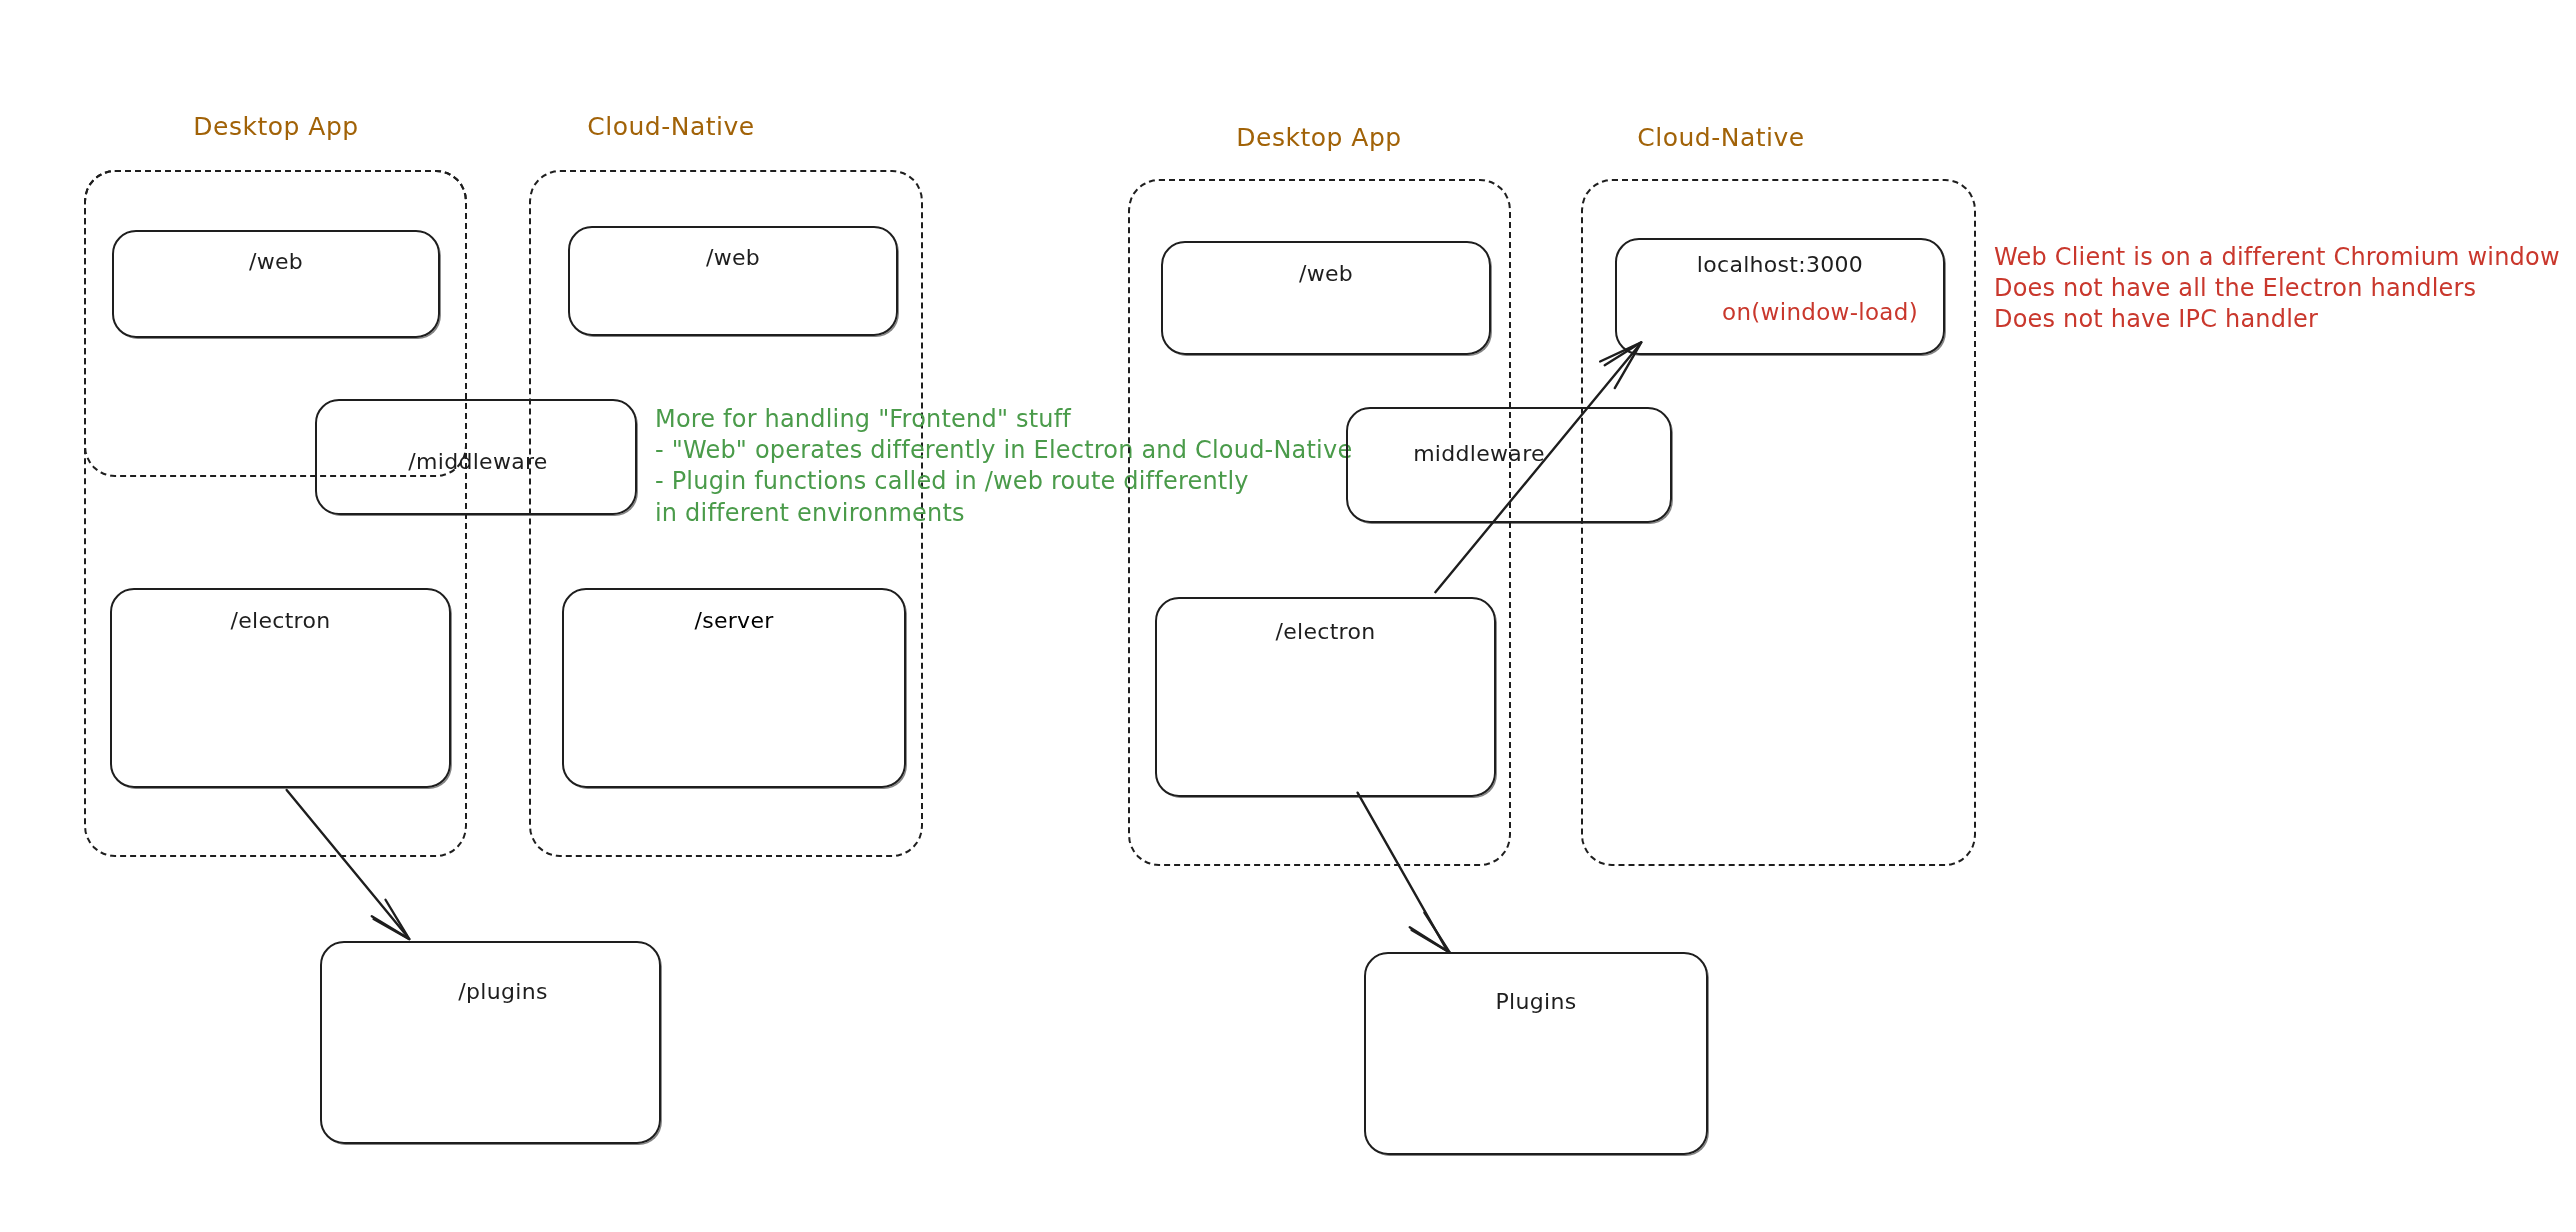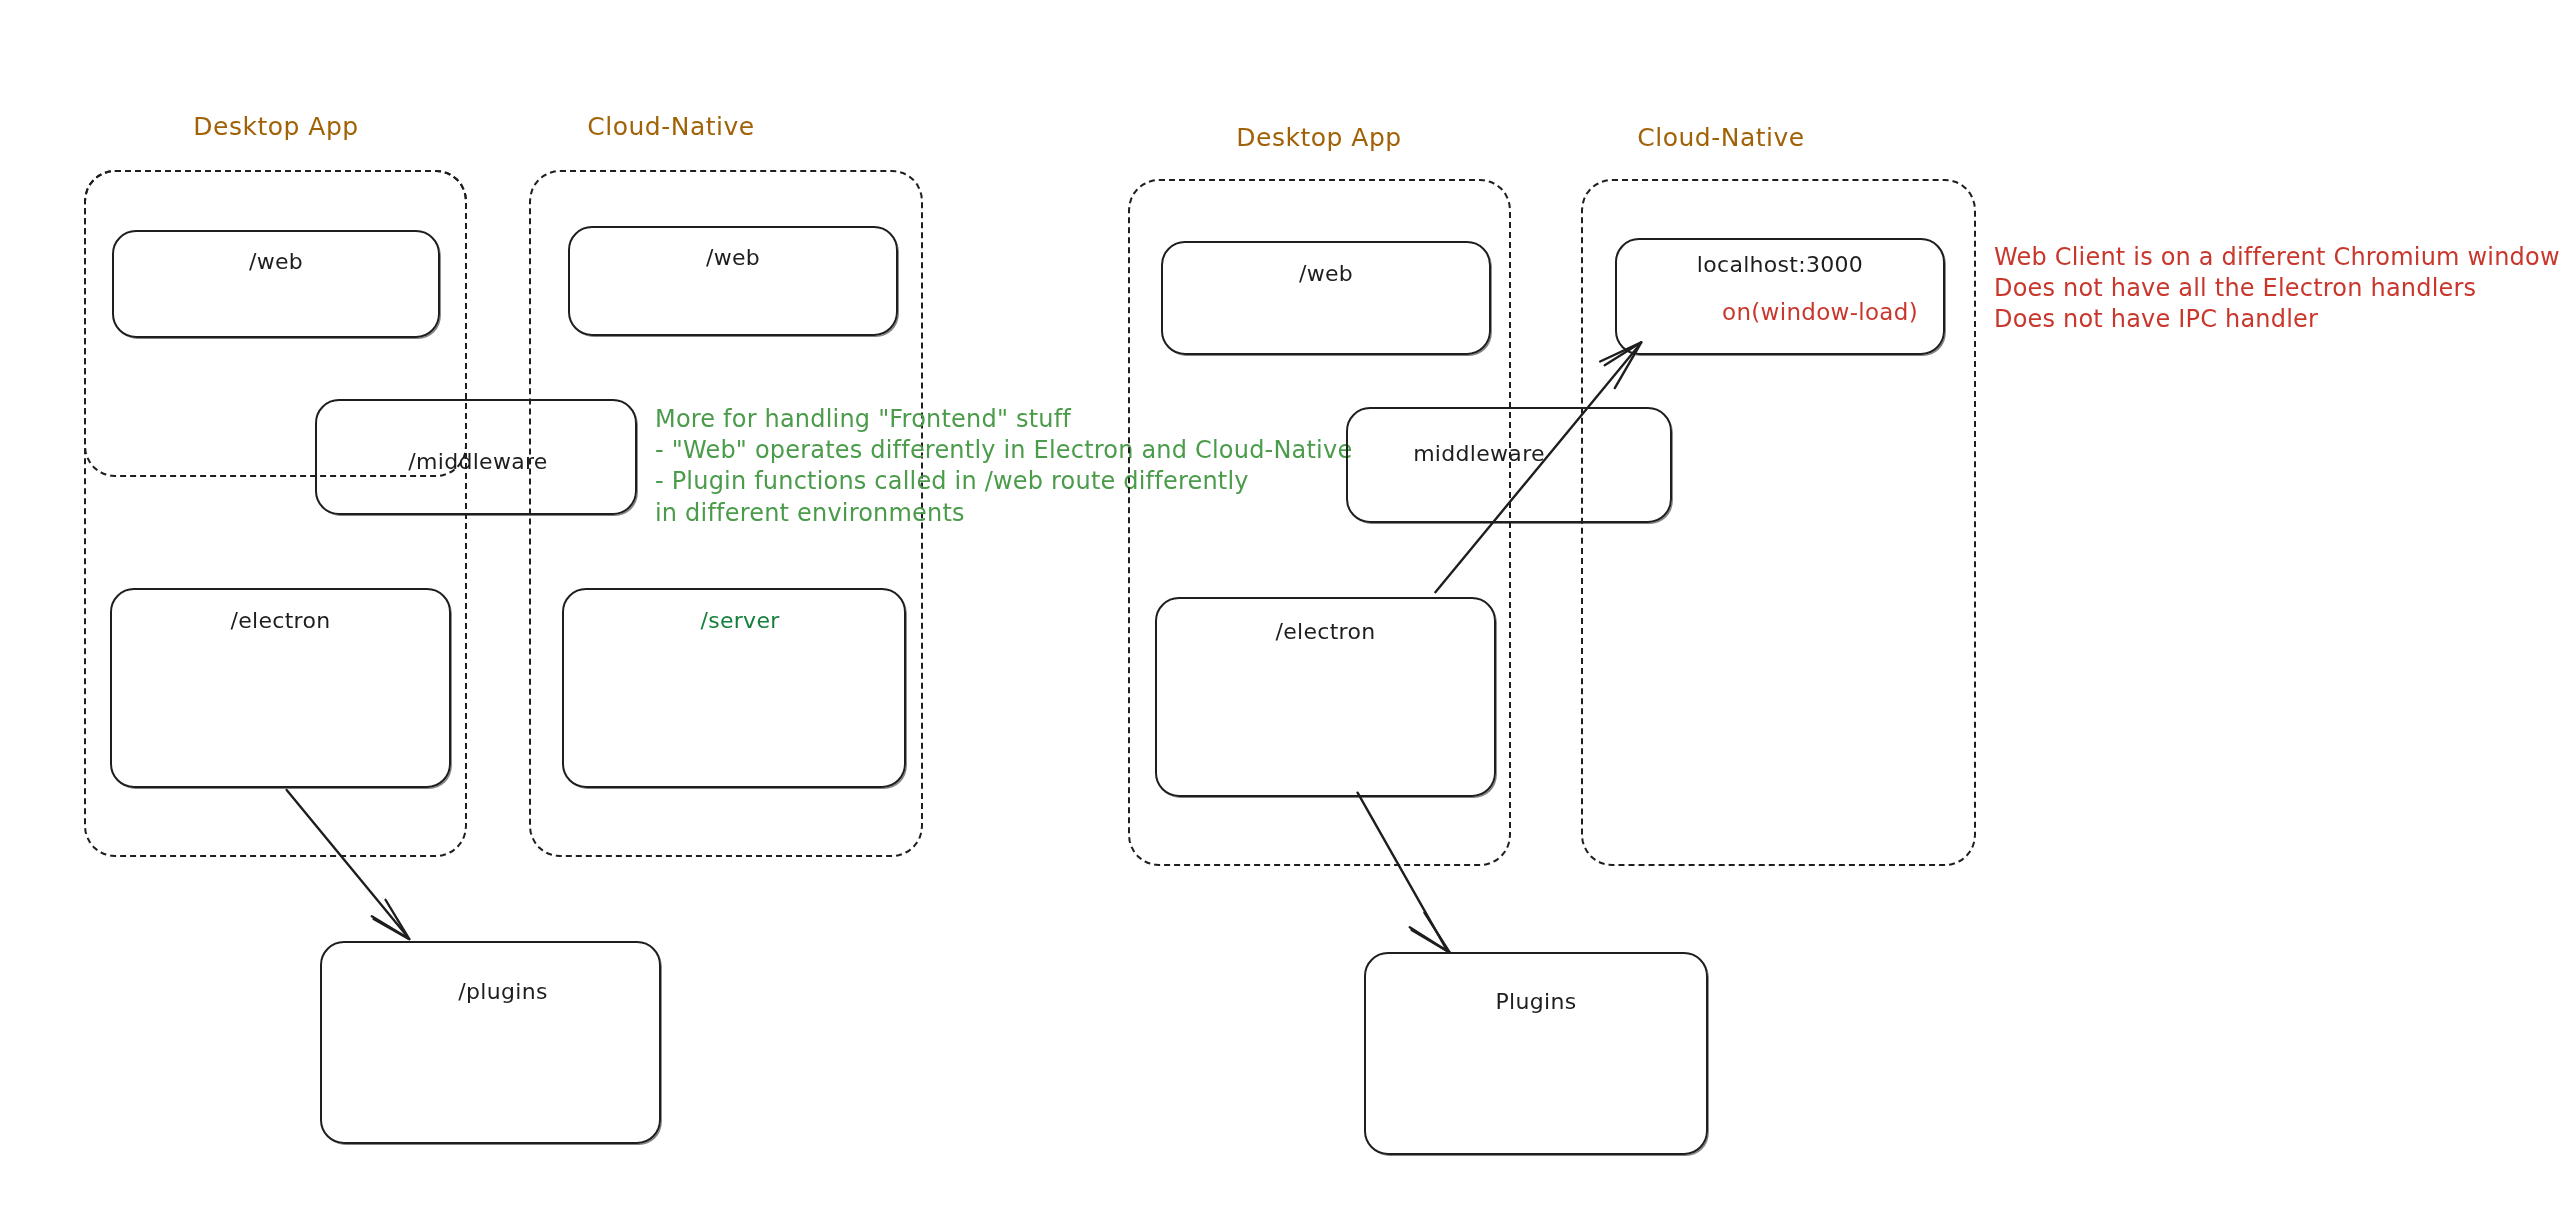--- a/index.html
+++ b/index.html
@@ -46,21 +46,21 @@
     position: absolute;
     left: 0;
     right: 0;
     text-align: center;
     font-family: "DejaVu Sans", sans-serif;
     font-size: 22px;
     color: #1e1e1e;
     white-space: nowrap;
     letter-spacing: 0.3px;
   }
-  .node-label.red { color: #15803d; padding-left: 6px; }
+  .node-label.red { color: #000000; }
   .node-label.sub {
     font-size: 23px;
     color: #c9372c;
     text-align: center;
     padding-left: 40px;
   }
   .annot {
     position: absolute;
     font-family: "DejaVu Sans", sans-serif;
     font-size: 24px;

